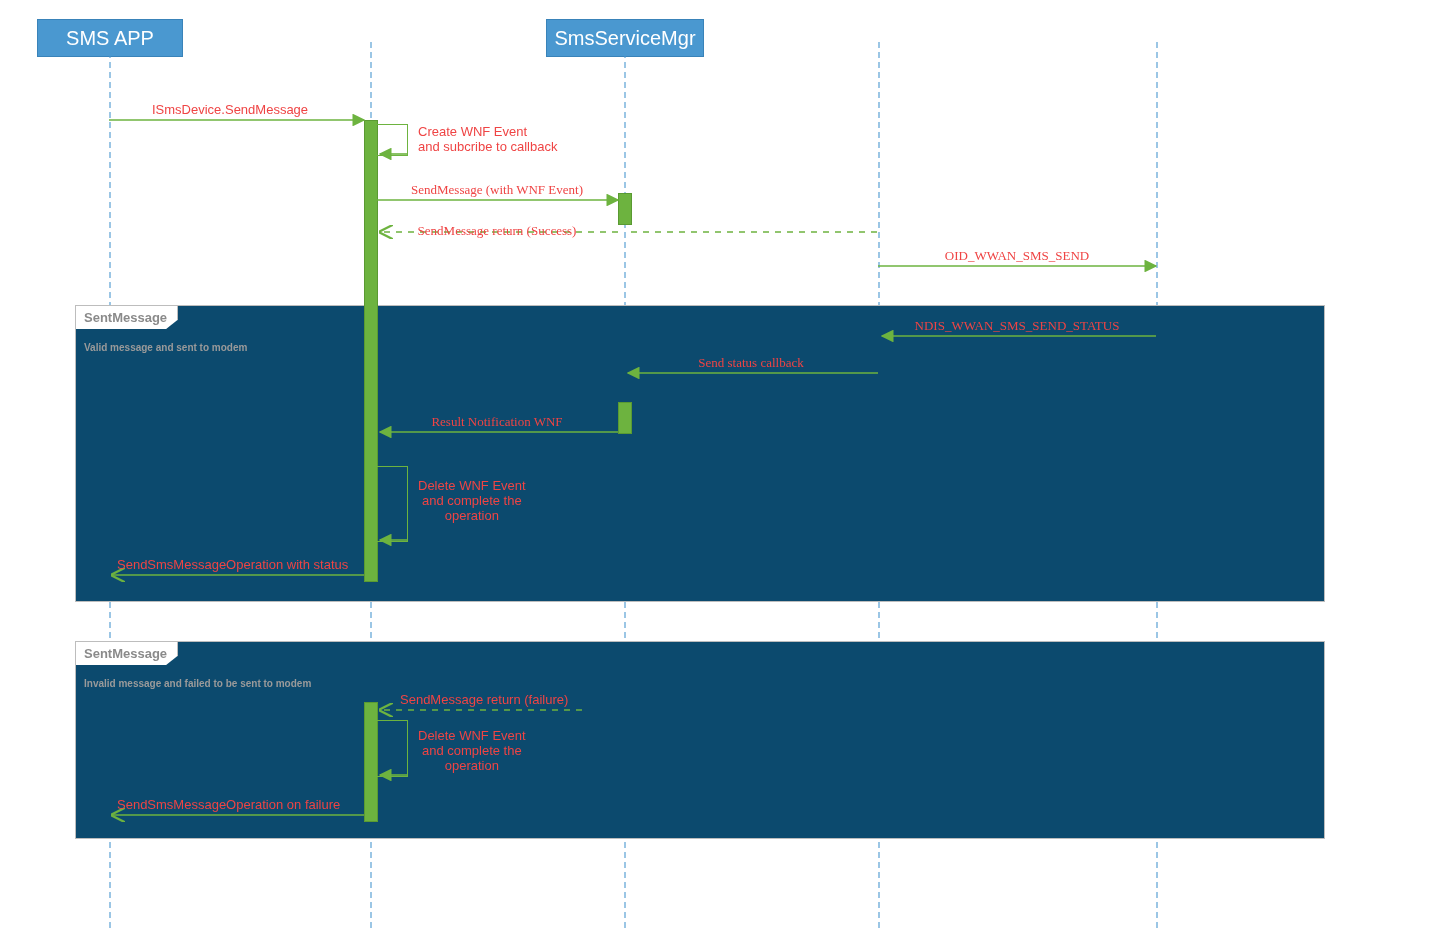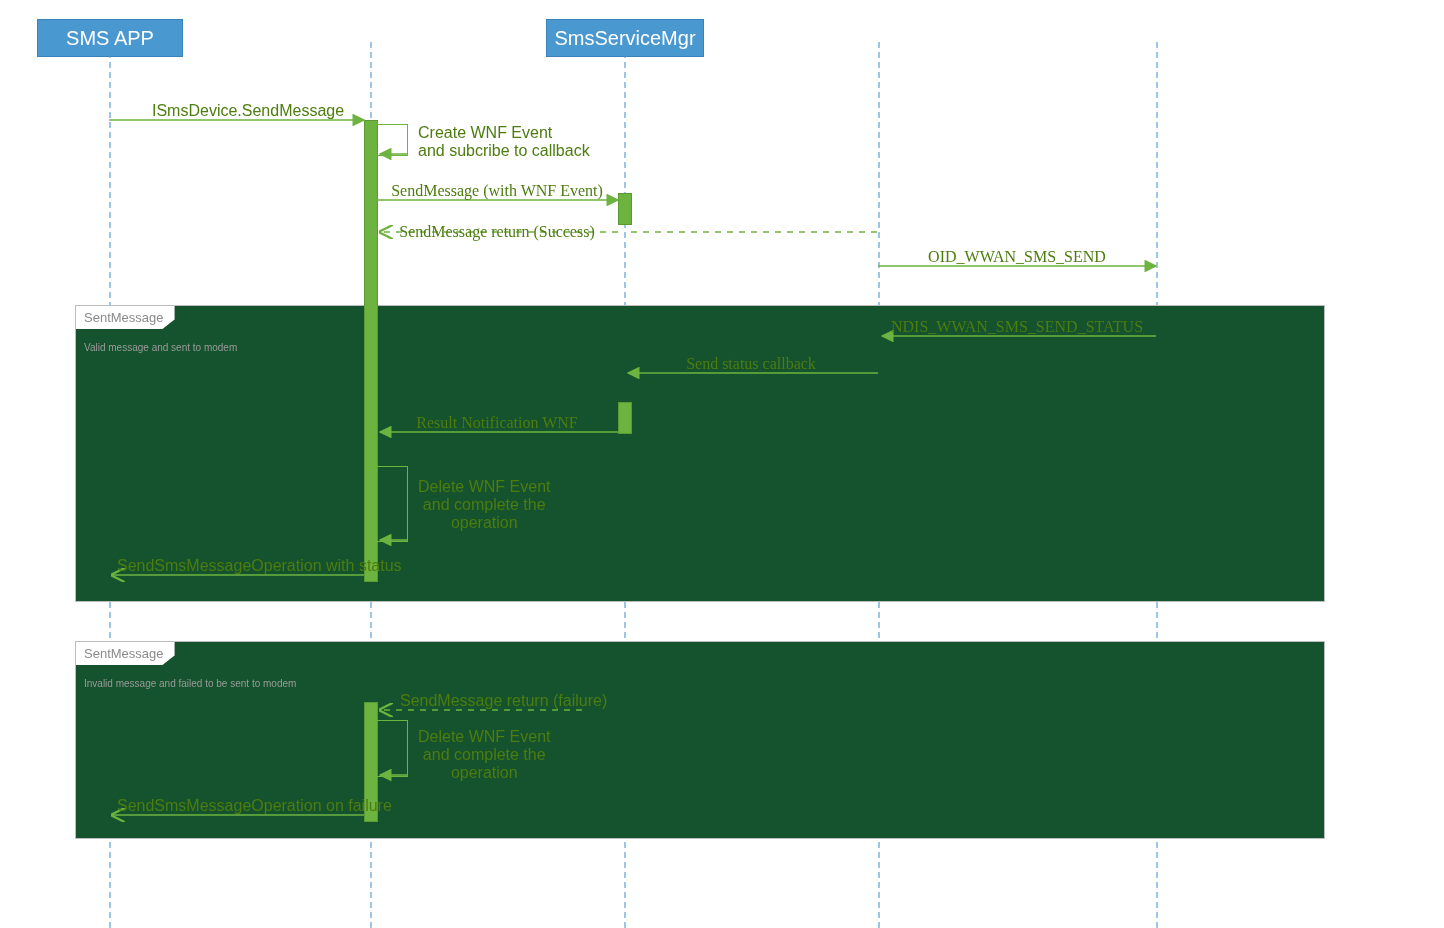--- a/index.html
+++ b/index.html
@@ -1,23 +1,23 @@
 <!DOCTYPE html>
 <html><head>
 <meta charset="utf-8">
 <style>
   html,body{margin:0;padding:0;background:#fff;font-family:"Segoe UI",Arial,sans-serif;font-size:13px;color:#333;}
   .canvas{position:relative;width:1444px;height:928px;}
   .actor-head{position:absolute;top:6px;height:36px;background:#4a98d0;color:#fff;text-align:center;line-height:36px;font-size:20px;border:1px solid #3983b9;margin-top:13px;}
   .lifeline{position:absolute;top:42px;bottom:0;width:0;border-left:2px dashed #4a98d0;opacity:.55;}
   .actbar{position:absolute;width:12px;background:#6db33f;border:1px solid #5a9a32;}
-  .frag{position:absolute;border:1px solid #bdbdbd;background:#14532d;}
+  .frag{position:absolute;border:1px solid #bdbdbd;background:#0c4a6e;font-weight:bold;}
   .frag-tab{position:absolute;left:-1px;top:-1px;border:1px solid #bdbdbd;border-bottom:none;background:#fff;color:#8a8a8a;padding:4px 10px 4px 8px;font-size:13px;clip-path:polygon(0 0,100% 0,100% 60%,calc(100% - 12px) 100%,0 100%);}
   .frag-note{position:absolute;left:8px;top:36px;color:#9a9a9a;font-size:10px;}
-  .msg{position:absolute;color:#4d7c0f;font-size:16px;white-space:nowrap;}
+  .msg{position:absolute;color:#ef4444;font-size:13px;white-space:nowrap;}
   .msg.center{transform:translateX(-50%);text-align:center;font-family:Liberation Serif, serif;}
   svg.overlay{position:absolute;left:0;top:0;width:1444px;height:928px;pointer-events:none;}
   .selfbox{position:absolute;border:1px solid #6db33f;border-left:none;}
 </style>
 </head>
 <body>
 
 <div class="canvas">
 
   <div class="actor-head" style="left:37px;width:144px">SMS APP</div>

